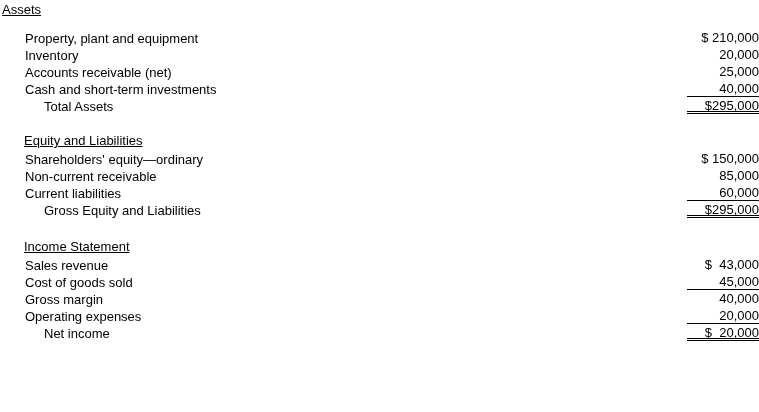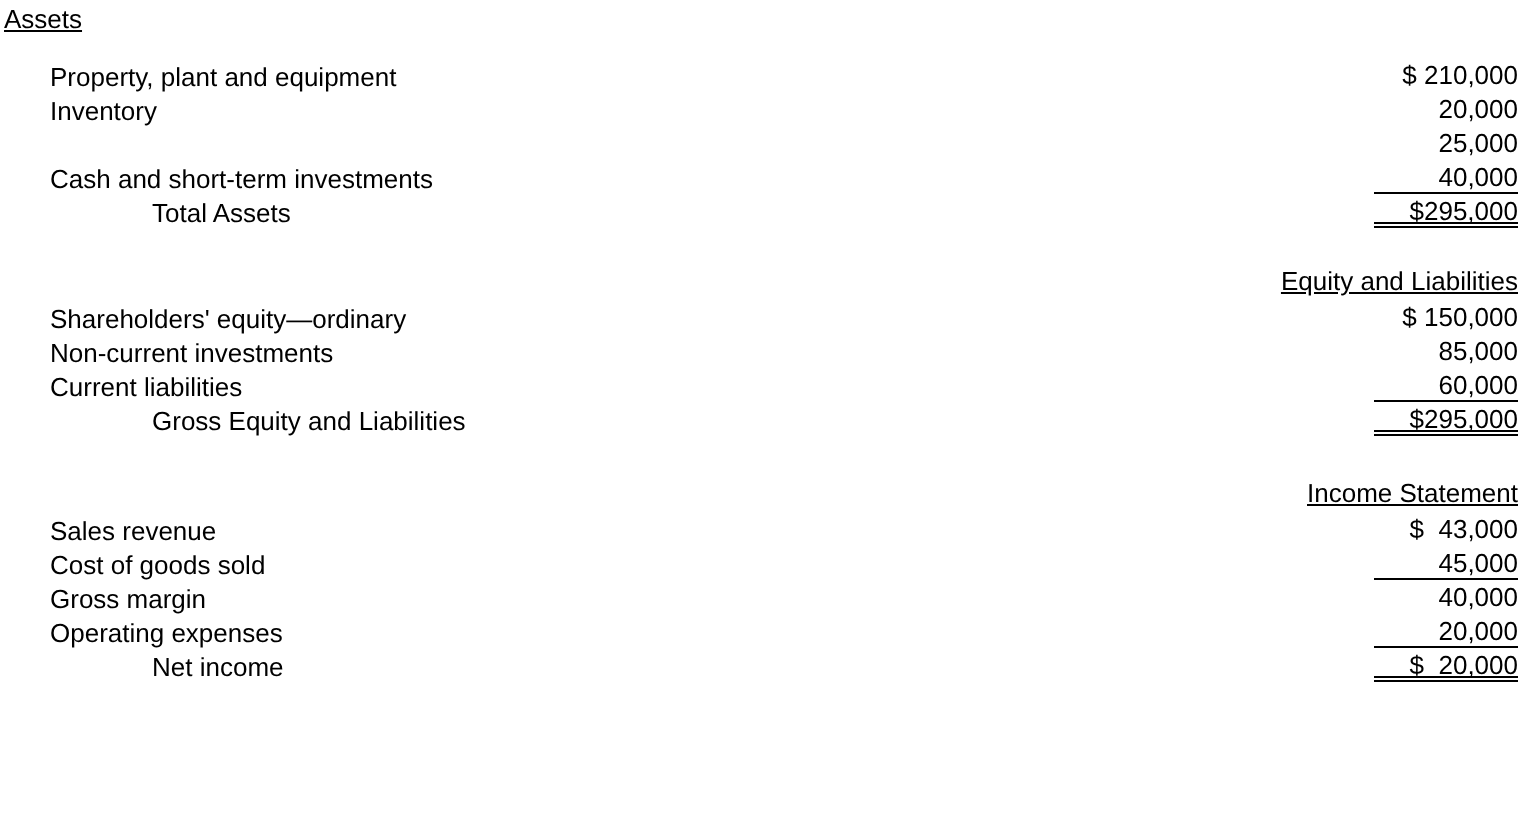--- a/index.html
+++ b/index.html
@@ -15,34 +15,34 @@
     color: #000000;
     font-family: "Liberation Sans", sans-serif;
     font-size: 13px;
     overflow: hidden;
   }
   .section-title {
     height: 17px;
     line-height: 15px;
   }
   .section-title.left { text-align: left; padding-left: 2px; }
-  .section-title.center { text-align: right; }
+  .section-title.center { text-align: left; padding-left: 24px; }
   .section-title .u { text-decoration: underline; }
   .rows { }
   .row {
     display: flex;
     height: 17px;
     line-height: 15px;
     align-items: flex-end;
   }
   .label {
     white-space: pre;
   }
   .indent-1 { padding-left: 25px; }
-  .indent-2 { padding-left: 76px; }
+  .indent-2 { padding-left: 44px; }
   .value {
     box-sizing: border-box;
     margin-left: auto;
     width: 72px;
     height: 16px;
     text-align: right;
     white-space: pre;
   }
   .value.rule-single { border-bottom: 1px solid #000000; }
   .value.rule-double { border-bottom: 3px double #000000; }
@@ -64,20 +64,21 @@
   <div class="rows g-assets">
     <div class="row">
       <span class="label indent-1">Property, plant and equipment</span>
       <span class="value">$ 210,000</span>
     </div>
     <div class="row">
       <span class="label indent-1">Inventory</span>
       <span class="value">20,000</span>
     </div>
     <div class="row">
+      <span class="label indent-1">Accounts receivable (net)</span>
       <span class="value">25,000</span>
     </div>
     <div class="row">
       <span class="label indent-1">Cash and short-term investments</span>
       <span class="value rule-single">40,000</span>
     </div>
     <div class="row">
       <span class="label indent-2">Total Assets</span>
       <span class="value rule-double">$295,000</span>
     </div>
@@ -85,21 +86,21 @@
 
   <div class="section-title center t-equity">
     <span class="u">Equity and Liabilities</span>
   </div>
   <div class="rows">
     <div class="row">
       <span class="label indent-1">Shareholders' equity—ordinary</span>
       <span class="value">$ 150,000</span>
     </div>
     <div class="row">
-      <span class="label indent-1">Non-current investments</span>
+      <span class="label indent-1">Non-current receivable</span>
       <span class="value">85,000</span>
     </div>
     <div class="row">
       <span class="label indent-1">Current liabilities</span>
       <span class="value rule-single">60,000</span>
     </div>
     <div class="row">
       <span class="label indent-2">Gross Equity and Liabilities</span>
       <span class="value rule-double">$295,000</span>
     </div>

